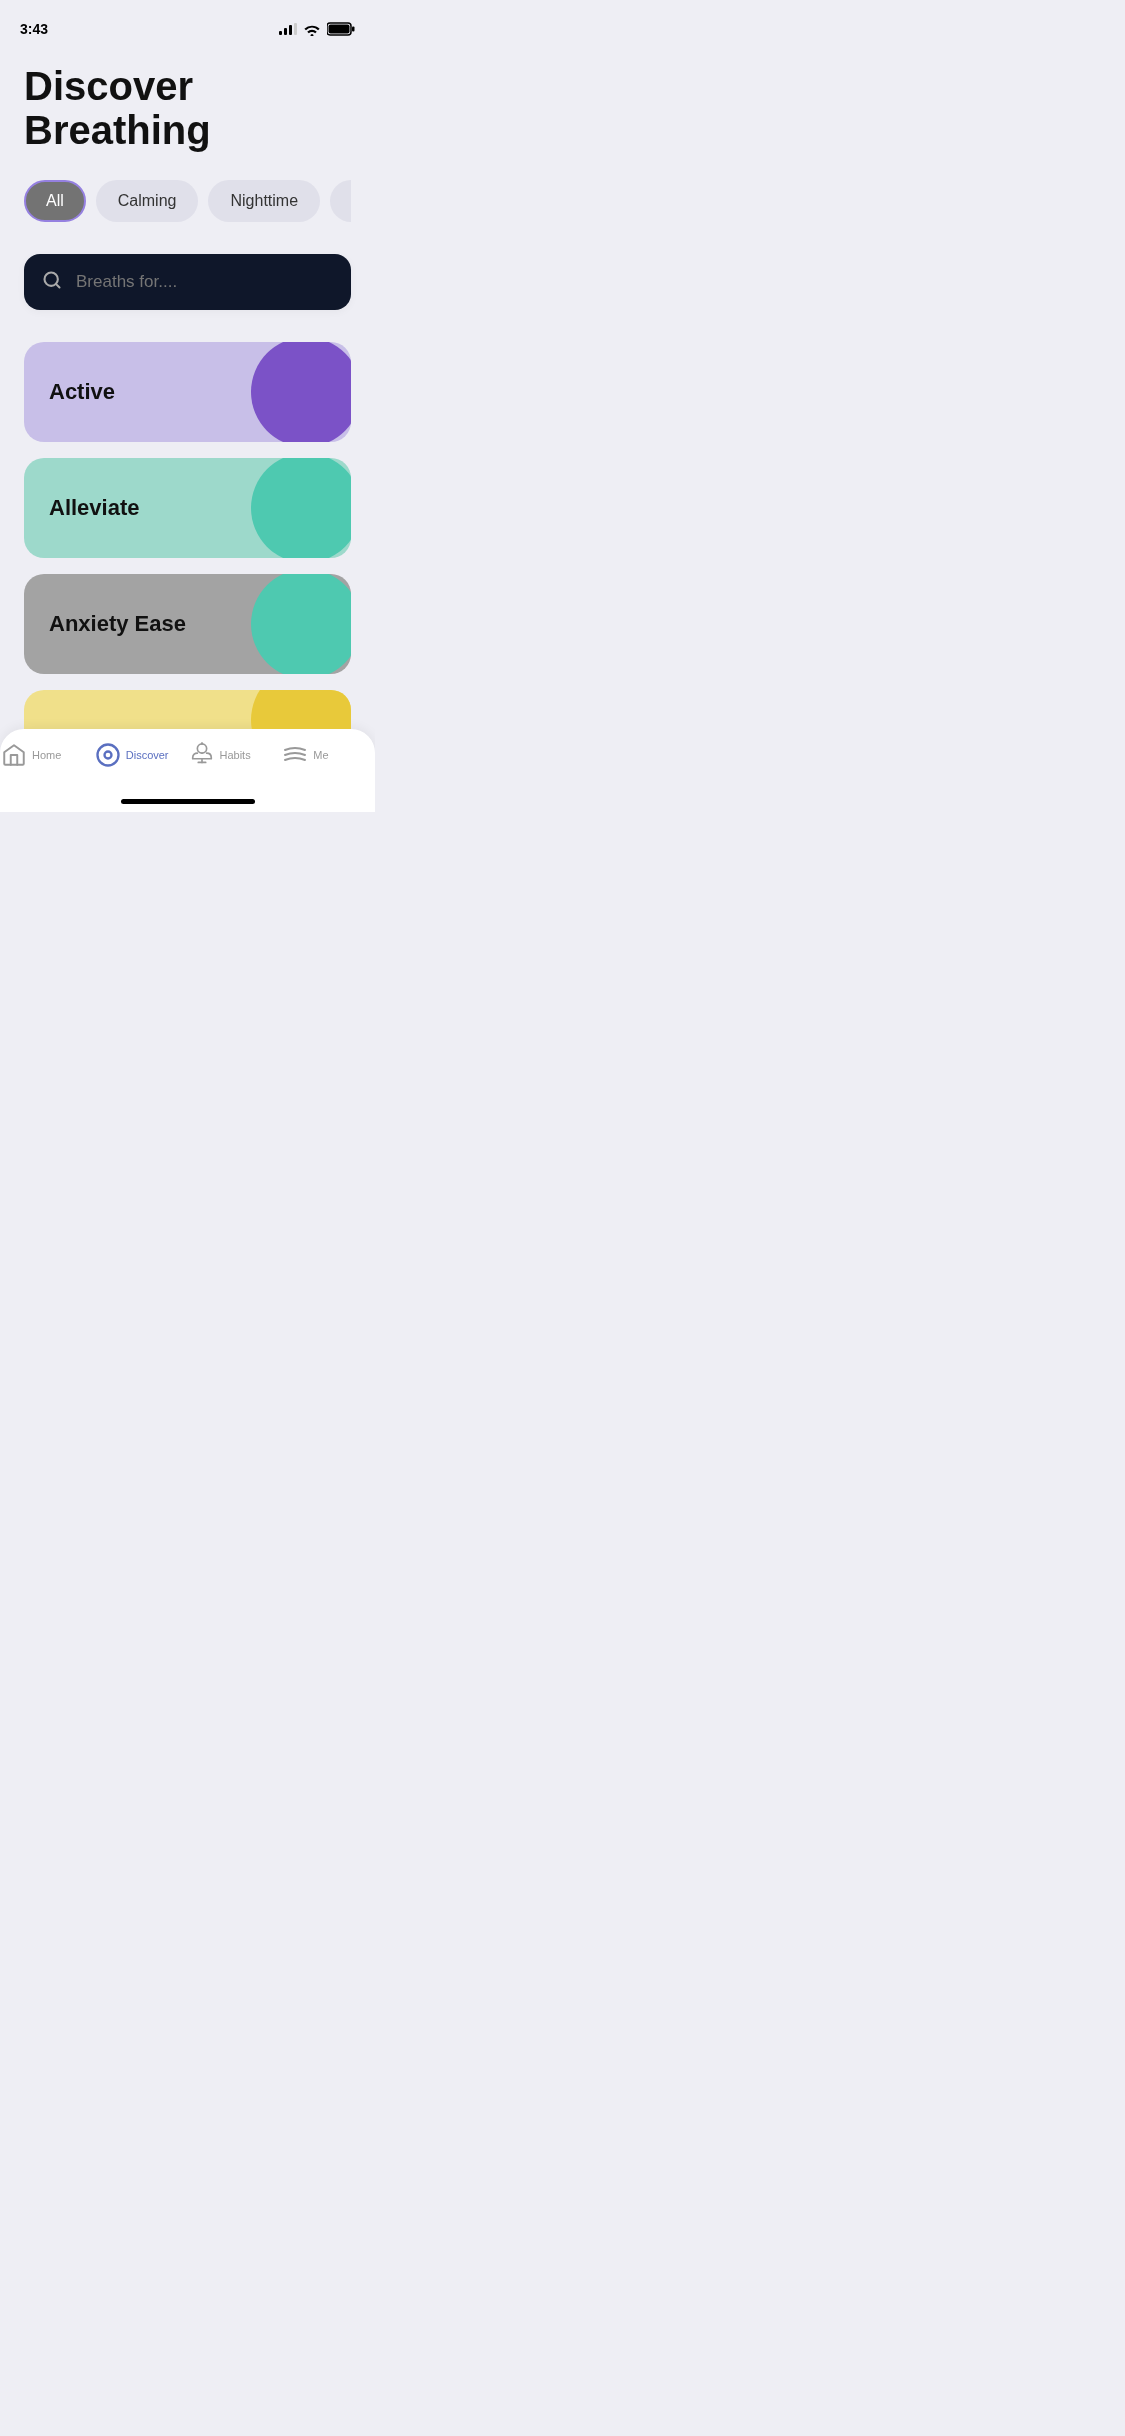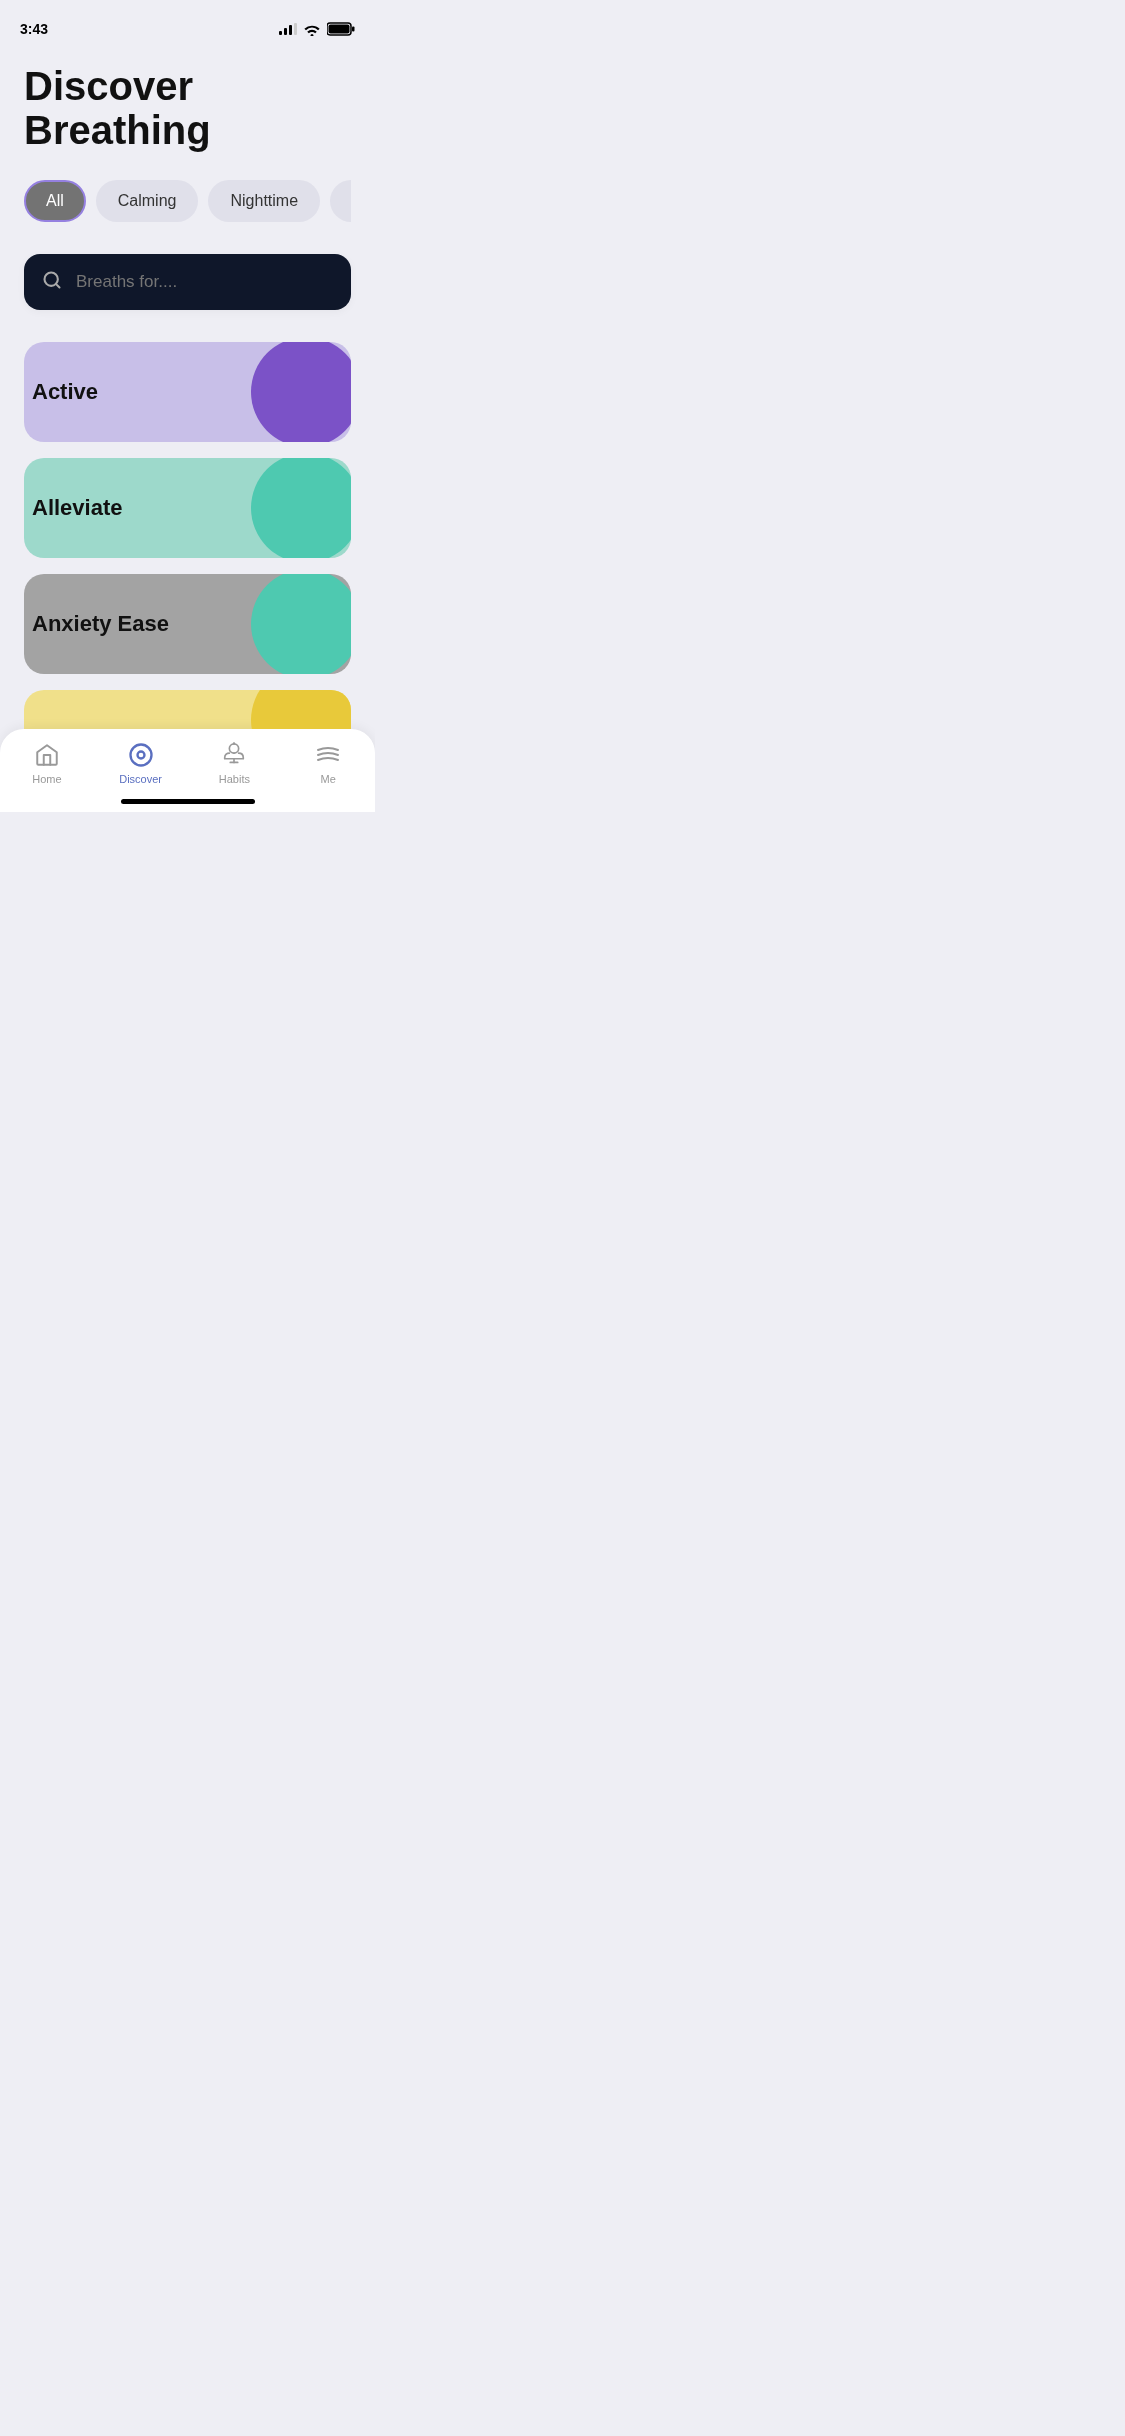--- a/index.html
+++ b/index.html
@@ -115,21 +115,21 @@
       position: absolute;
       left: 18px;
       top: 50%;
       transform: translateY(-50%);
       color: #aaa;
     }
 
     
     .category-card {
       border-radius: 20px;
-      padding: 28px 8px;
+      padding: 28px 25px;
       margin-bottom: 16px;
       position: relative;
       overflow: hidden;
       min-height: 100px;
       display: flex;
       align-items: center;
     }
 
     .card-label {
       font-size: 22px;
@@ -189,21 +189,21 @@
       border-radius: 24px 24px 0 0;
       display: flex;
       align-items: flex-start;
       justify-content: space-around;
       padding-top: 12px;
       box-shadow: 0 -2px 12px rgba(0,0,0,0.06);
     }
 
     .nav-item {
       display: flex;
-      flex-direction: column;
+      flex-direction: row;
       align-items: center;
       gap: 4px;
       cursor: pointer;
       flex: 1;
     }
 
     .nav-icon {
       width: 28px;
       height: 28px;
       display: flex;

